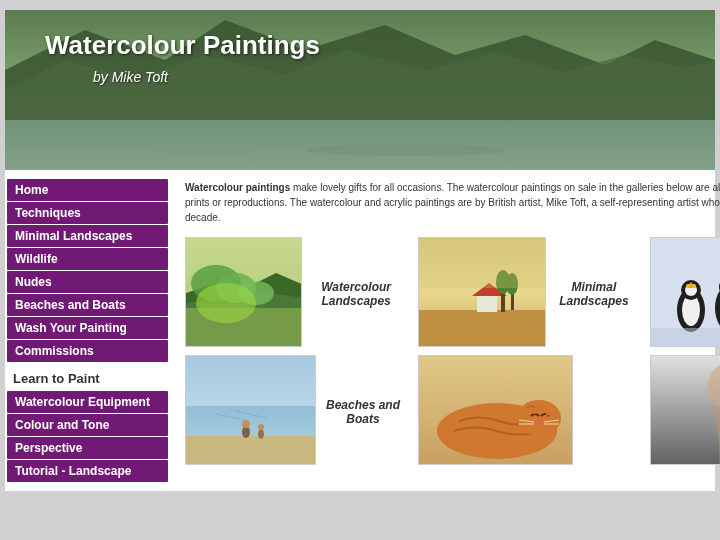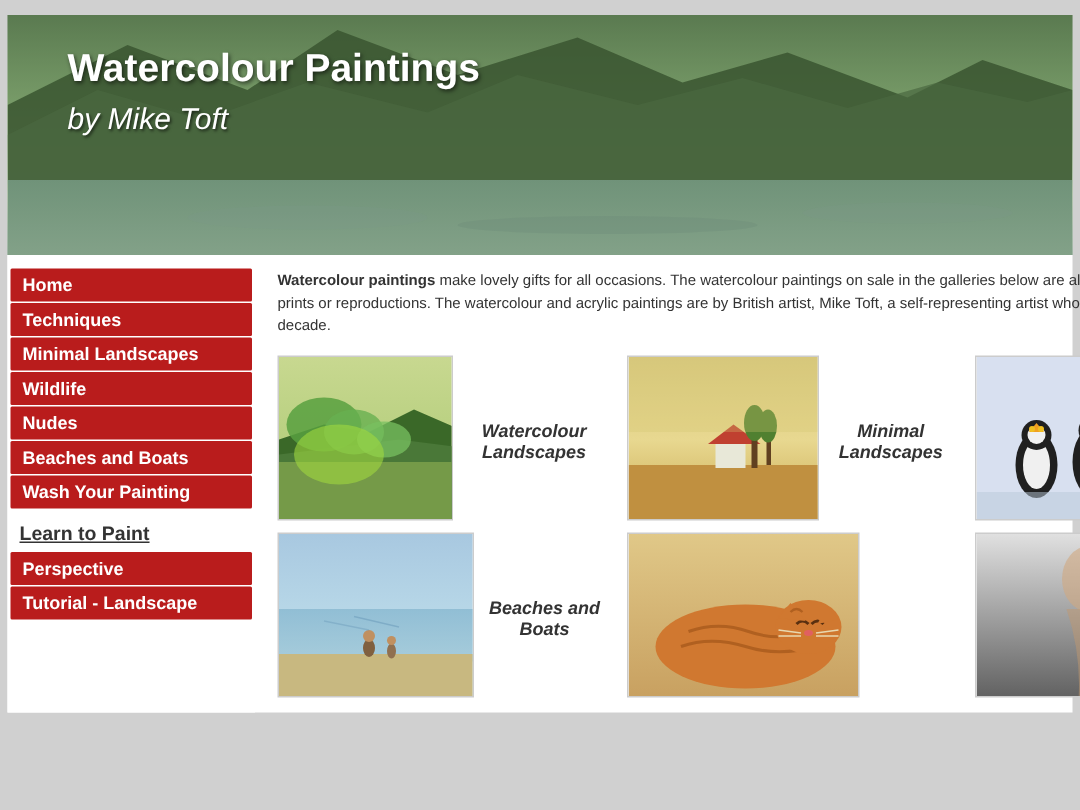--- a/index.html
+++ b/index.html
@@ -28,55 +28,55 @@
       top: 20px;
       left: 40px;
     }
     #header-title {
       font-size: 26px;
       font-weight: bold;
       color: #fff;
       text-shadow: 1px 1px 3px rgba(0,0,0,0.6);
     }
     #header-subtitle {
-      font-size: 20px;
+      font-size: 14px;
       color: #fff;
       margin-top: 8px;
       font-style: italic;
       text-shadow: 1px 1px 2px rgba(0,0,0,0.6);
+      margin-left: 48px;
     }
     #main-layout {
       display: flex;
       width: 100%;
     }
     
     #sidebar {
       width: 165px;
       min-width: 165px;
       padding: 8px 0;
       background: #fff;
     }
     .nav-item {
       display: block;
-      background: #b91c1c;
+      background: #701a75;
       color: #fff;
       font-size: 12px;
       font-weight: bold;
       padding: 4px 8px;
       margin: 1px 2px;
       cursor: pointer;
       text-decoration: none;
       border-radius: 1px;
     }
     .section-heading {
       font-size: 13px;
       font-weight: bold;
       color: #333;
       padding: 8px 8px 4px 8px;
-      text-decoration: underline;
     }
     
     #content {
       flex: 1;
       padding: 10px 15px;
     }
     #intro-text {
       font-size: 10px;
       line-height: 1.5;
       color: #333;
@@ -156,23 +156,26 @@
 
     <div id="sidebar">
       <div id="main-nav">
         <a class="nav-item">Home</a>
         <a class="nav-item">Techniques</a>
         <a class="nav-item">Minimal Landscapes</a>
         <a class="nav-item">Wildlife</a>
         <a class="nav-item">Nudes</a>
         <a class="nav-item">Beaches and Boats</a>
         <a class="nav-item">Wash Your Painting</a>
+        <a class="nav-item">Commissions</a>
       </div>
       <div class="section-heading">Learn to Paint</div>
       <div id="learn-nav">
+        <a class="nav-item">Watercolour Equipment</a>
+        <a class="nav-item">Colour and Tone</a>
         <a class="nav-item">Perspective</a>
         <a class="nav-item">Tutorial - Landscape</a>
 
       </div>
     </div>
 
     <div id="content">
       <p id="intro-text">
         <strong>Watercolour paintings</strong><span> make lovely gifts for all occasions. The watercolour paintings on sale in the galleries below are all originals; there are no prints or reproductions. The watercolour and acrylic paintings are by British artist, Mike Toft, a self-representing artist who has been painting for over decade.</span>
       </p>

